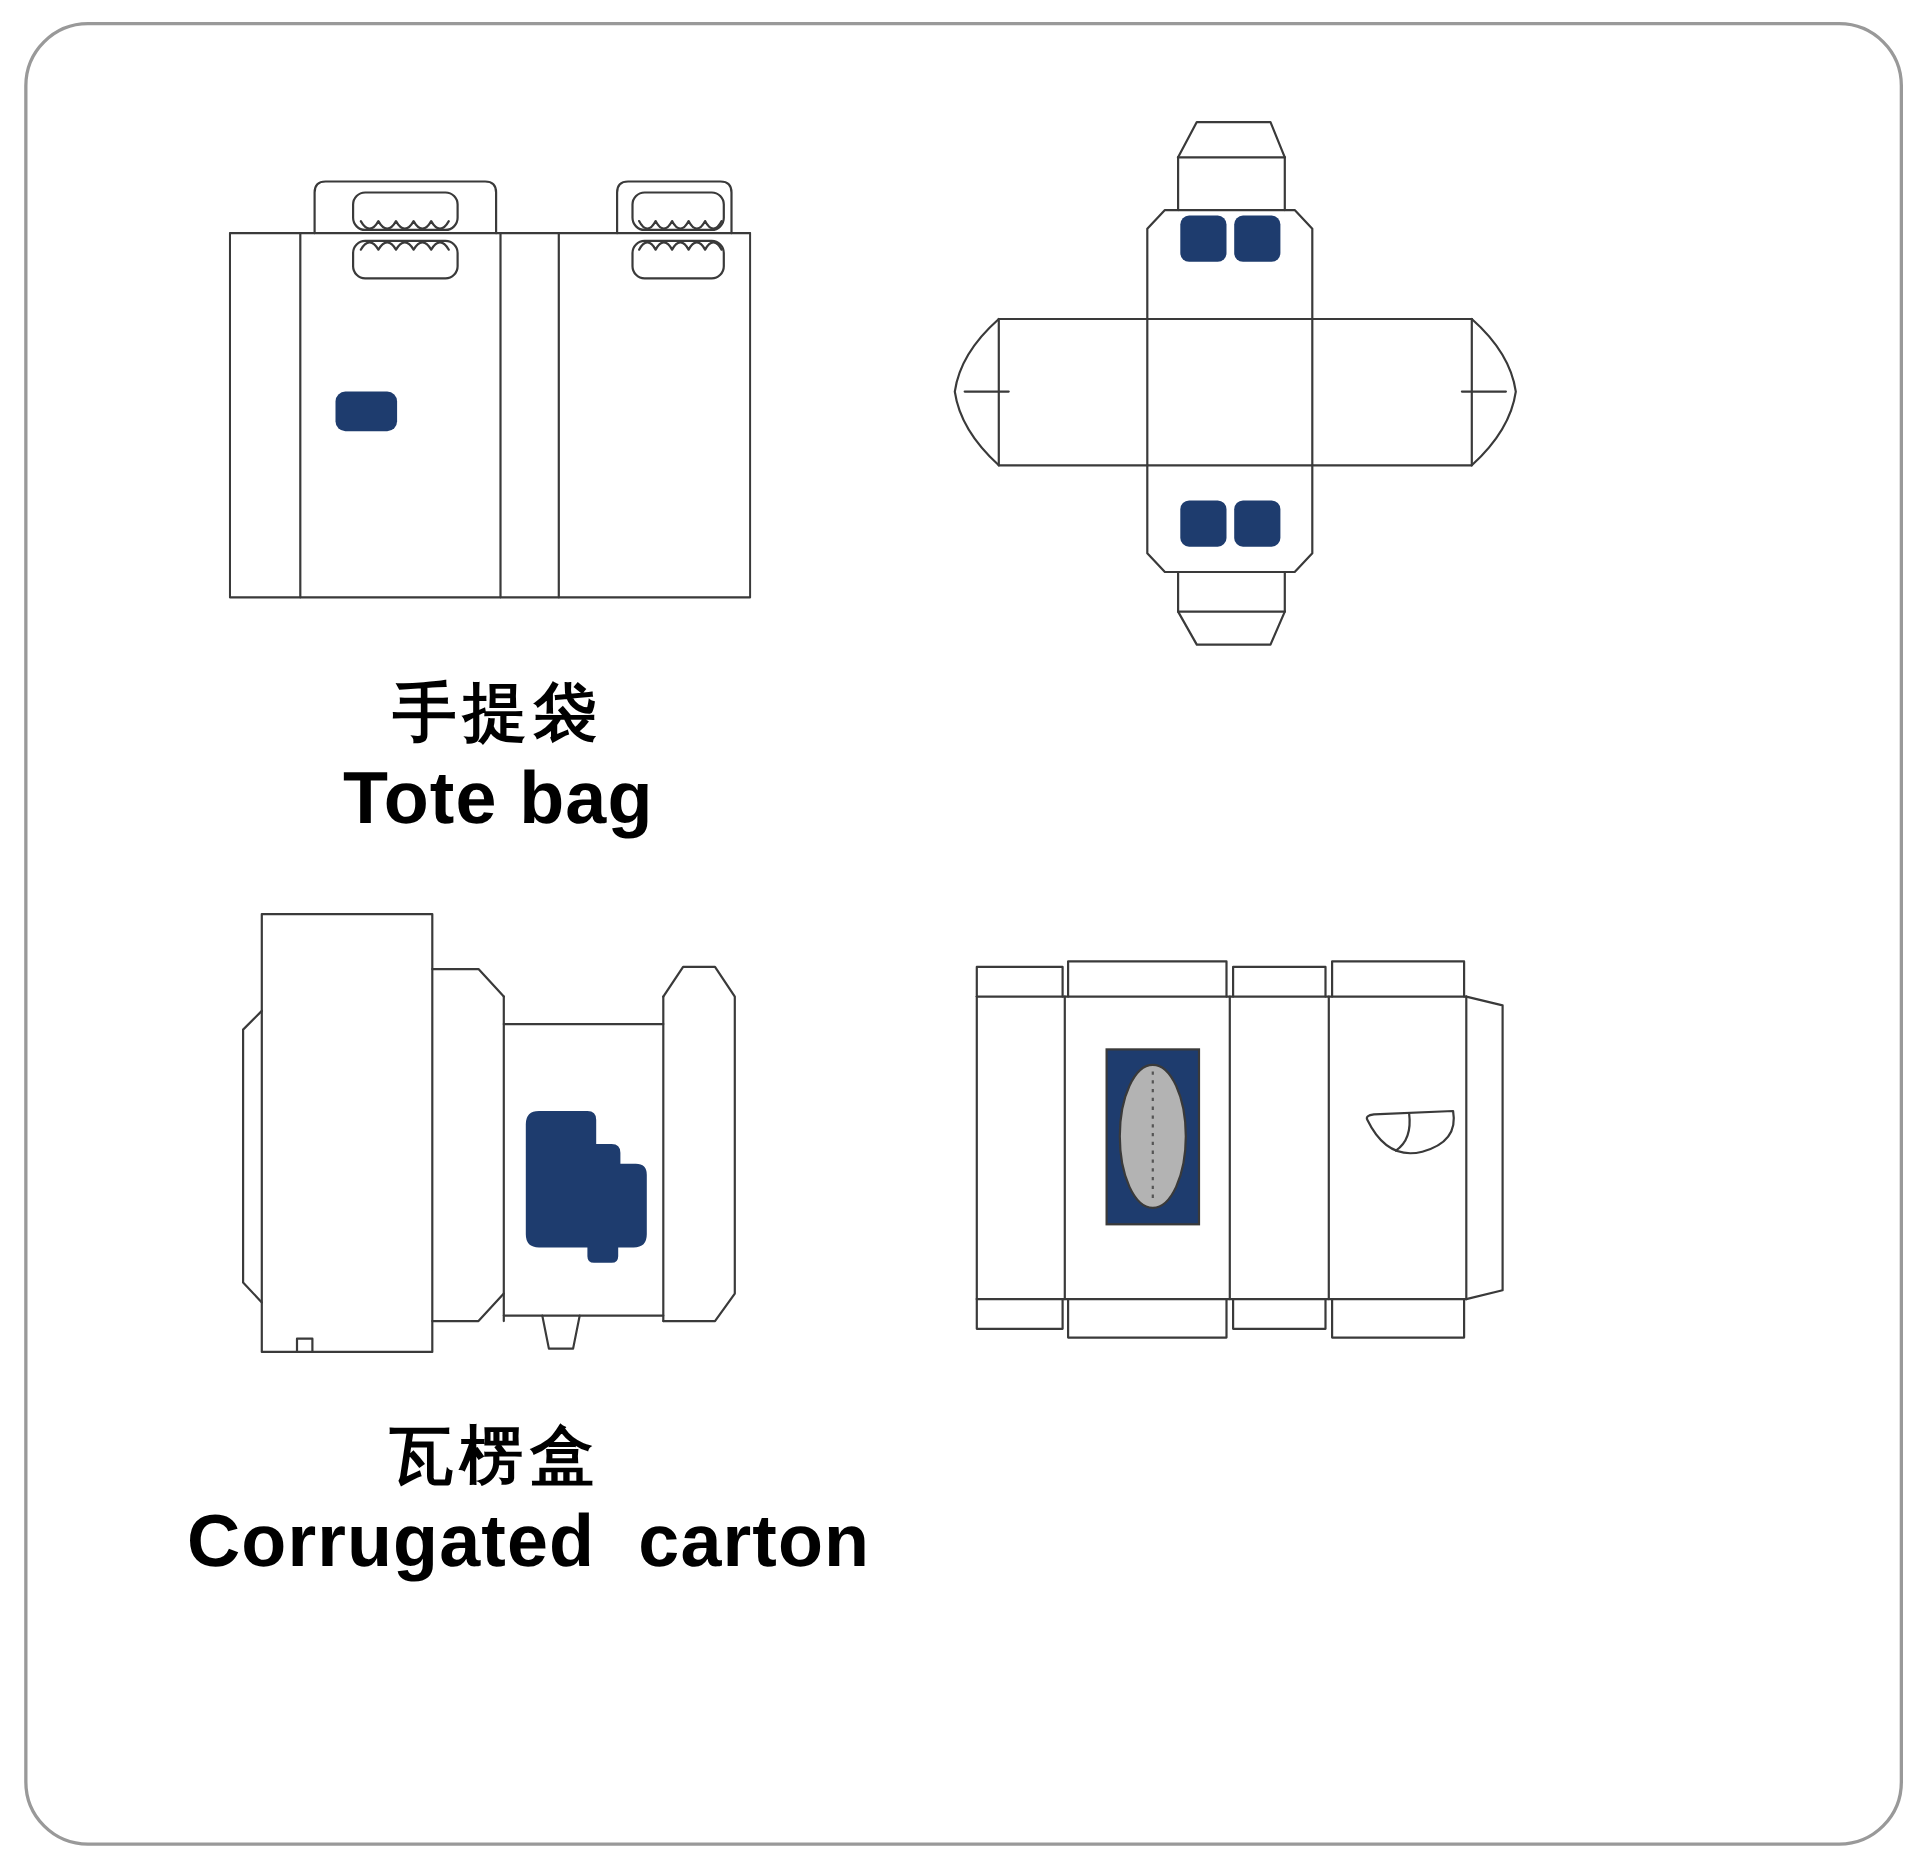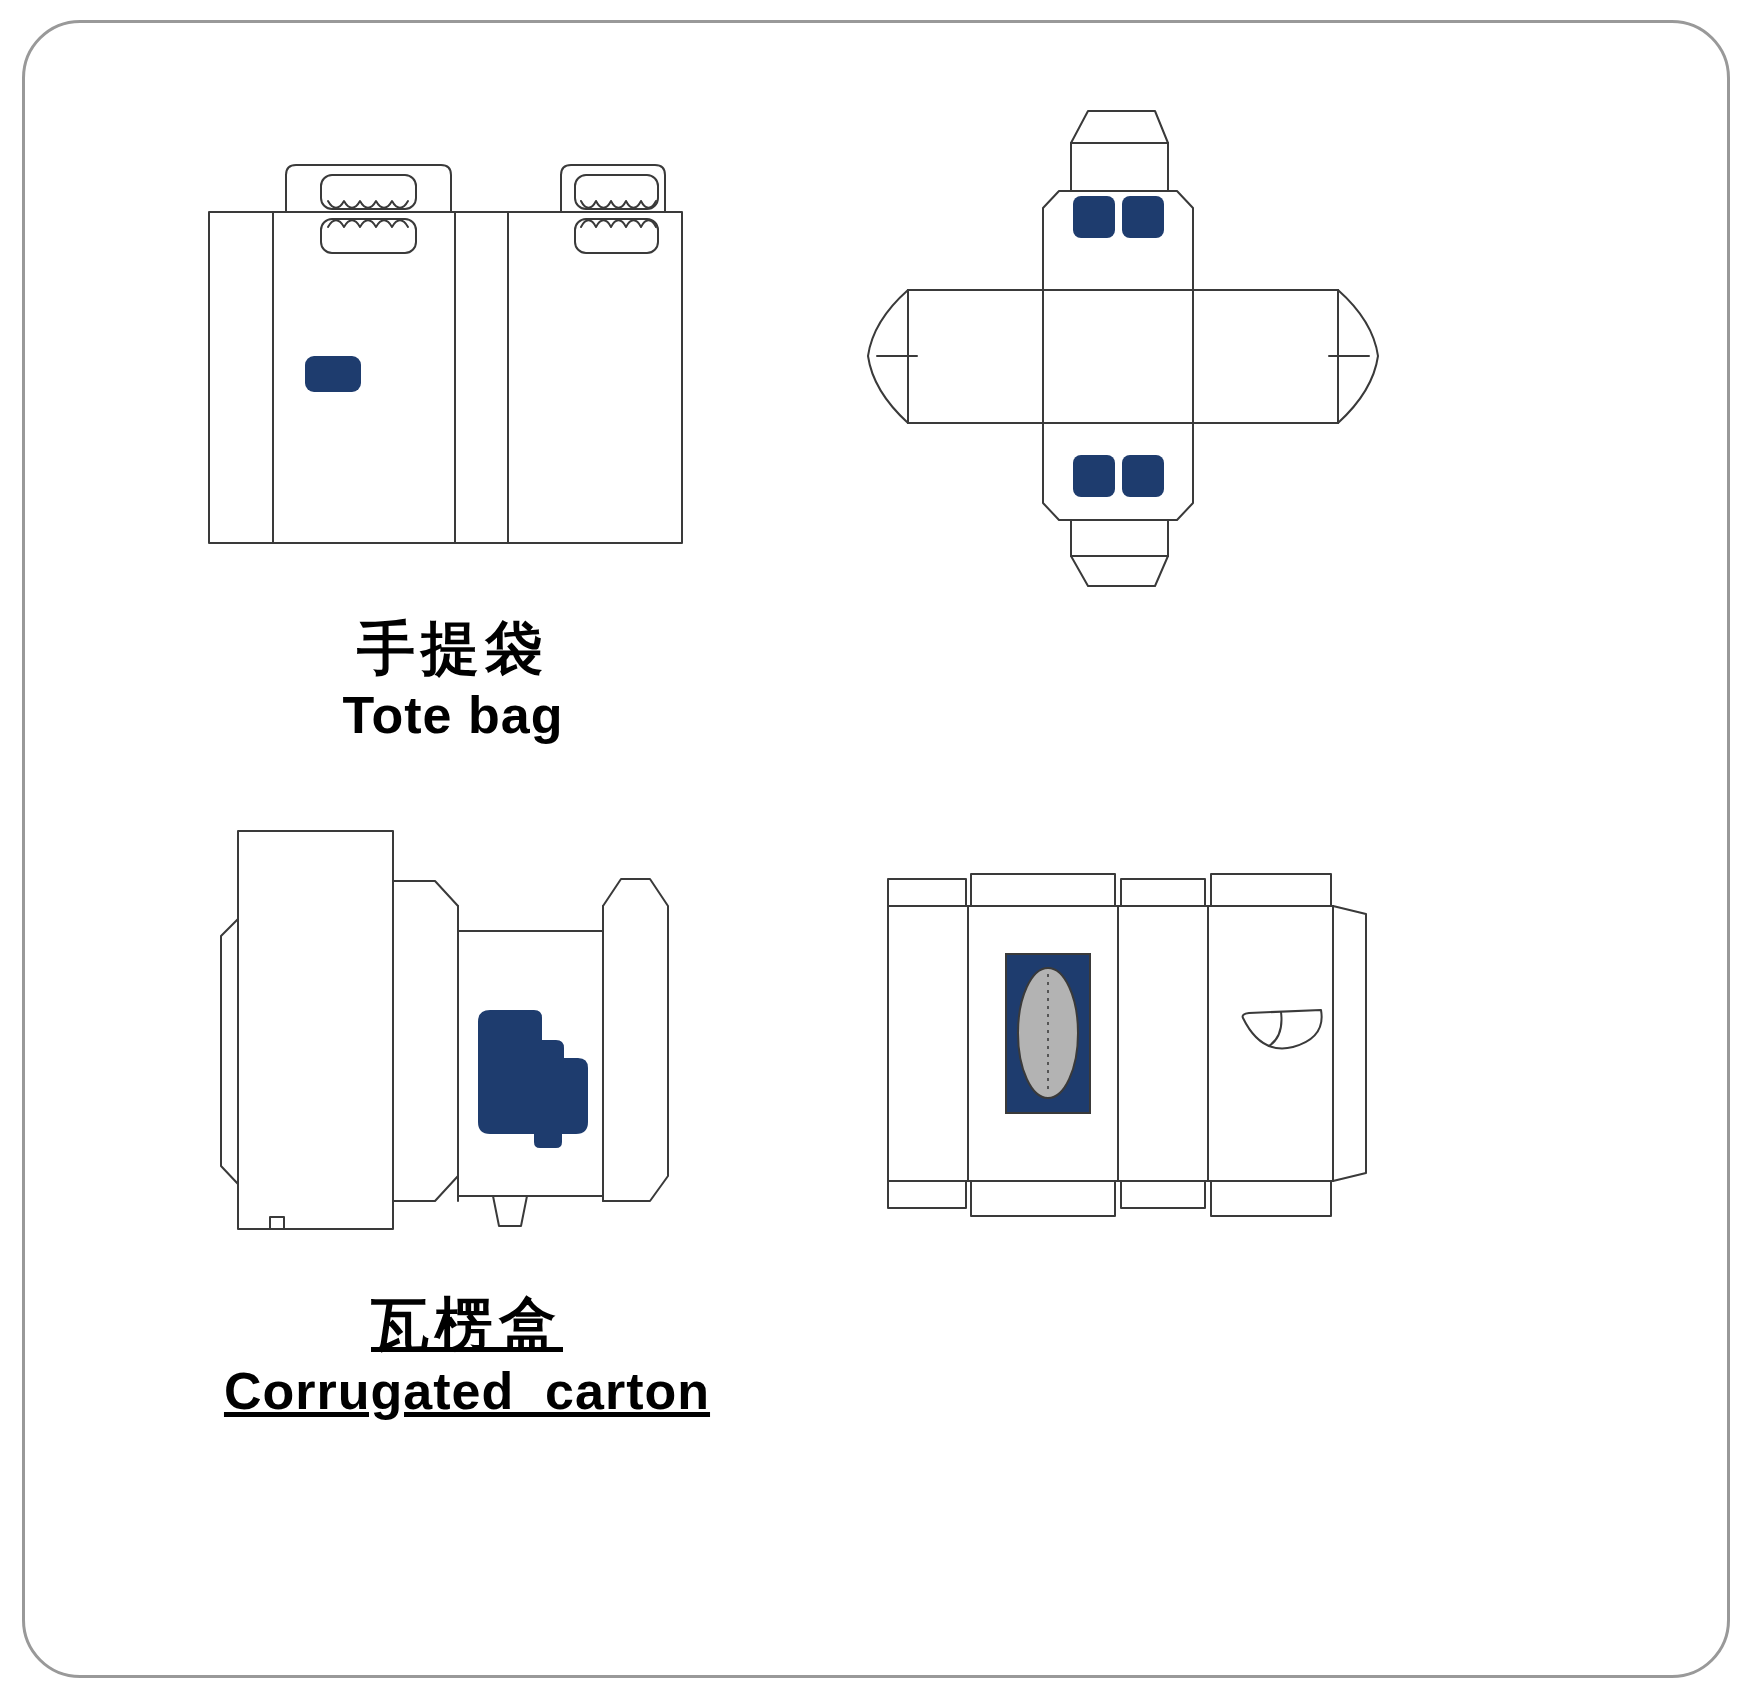--- a/index.html
+++ b/index.html
@@ -14,21 +14,21 @@
     background:#ffffff; overflow:hidden;padding-left:11px;
   }
   .fig { position:absolute; }
   svg .ln { fill:none; stroke:var(--line,#3a3a3a); stroke-width:2; stroke-linejoin:round; stroke-linecap:round; }
   svg .accent { fill:var(--accent,#1e3c6e); stroke:none; }
   svg .accent-o { fill:var(--accent,#1e3c6e); stroke:var(--line,#3a3a3a); stroke-width:2; }
   svg .gray { fill:var(--gray,#b3b3b3); stroke:var(--line,#3a3a3a); stroke-width:2; }
   svg .dots { fill:none; stroke:#555; stroke-width:2; stroke-dasharray:3,5; }
   .labels { position:absolute; width:560px; text-align:center; color:#000; }
   .zh { font-size:58px; font-weight:bold; letter-spacing:6px; line-height:1.15; }
-  .en { font-size:52px; font-weight:bold; letter-spacing:1px; line-height:1.3; white-space:pre; }
+  .en { font-size:67px; font-weight:bold; letter-spacing:1px; line-height:1.3; white-space:pre; }
 </style>
 </head>
 <body>
 
 <div class="frame">
 
   <div class="fig" style="left:183px; top:138px;">
     <svg width="475" height="385" viewBox="0 0 475 385">
 
       <rect class="ln" x="1" y="51" width="473" height="331"></rect>
@@ -142,19 +142,19 @@
   </div>
 
   <div class="labels" style="left:148px; top:592px;">
     <div class="zh">手提袋</div>
     <div class="en">Tote bag</div>
   </div>
 
   <div class="labels" style="left:818px; top:592px;">
   </div>
 
-  <div class="labels" style="left:162px; top:1268px;text-decoration:underline;">
+  <div class="labels" style="left:145px; top:1268px;">
     <div class="zh">瓦楞盒</div>
     <div class="en">Corrugated  carton</div>
   </div>
 
 
 </div>
 
 </body></html>

